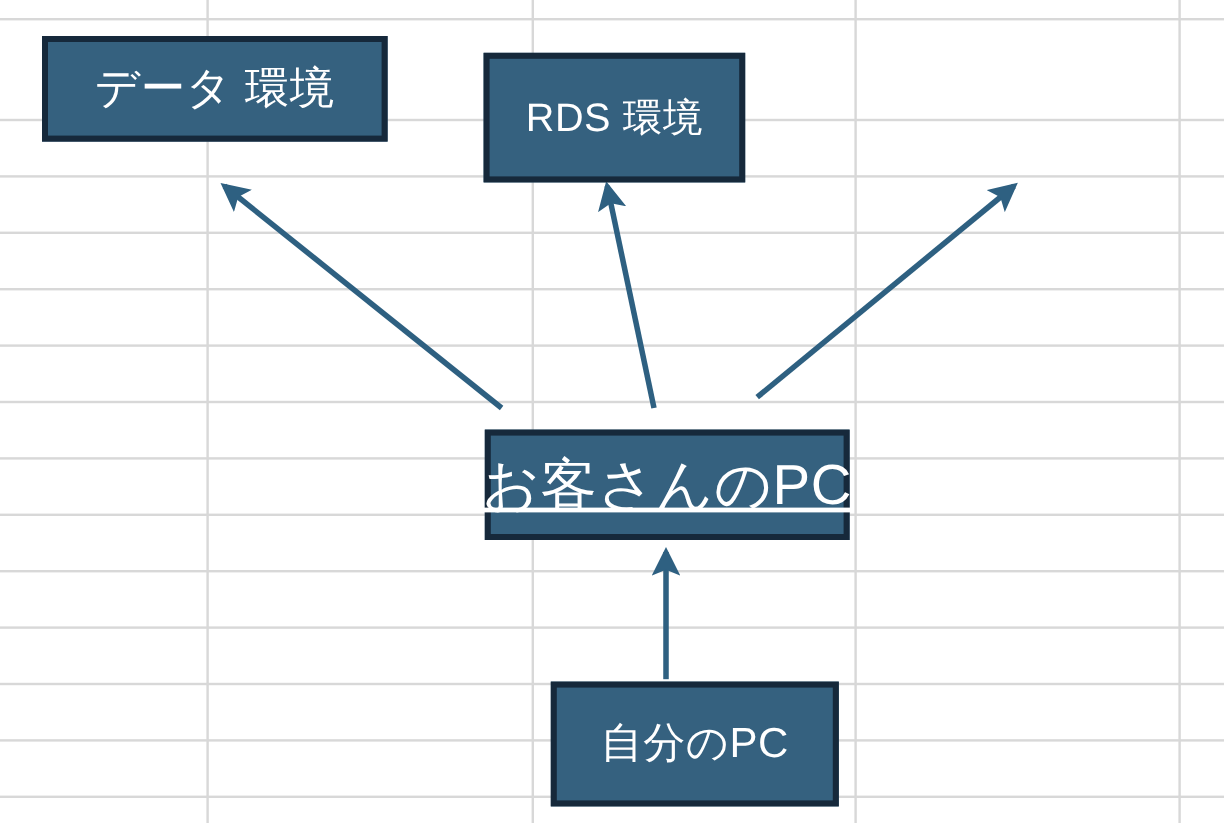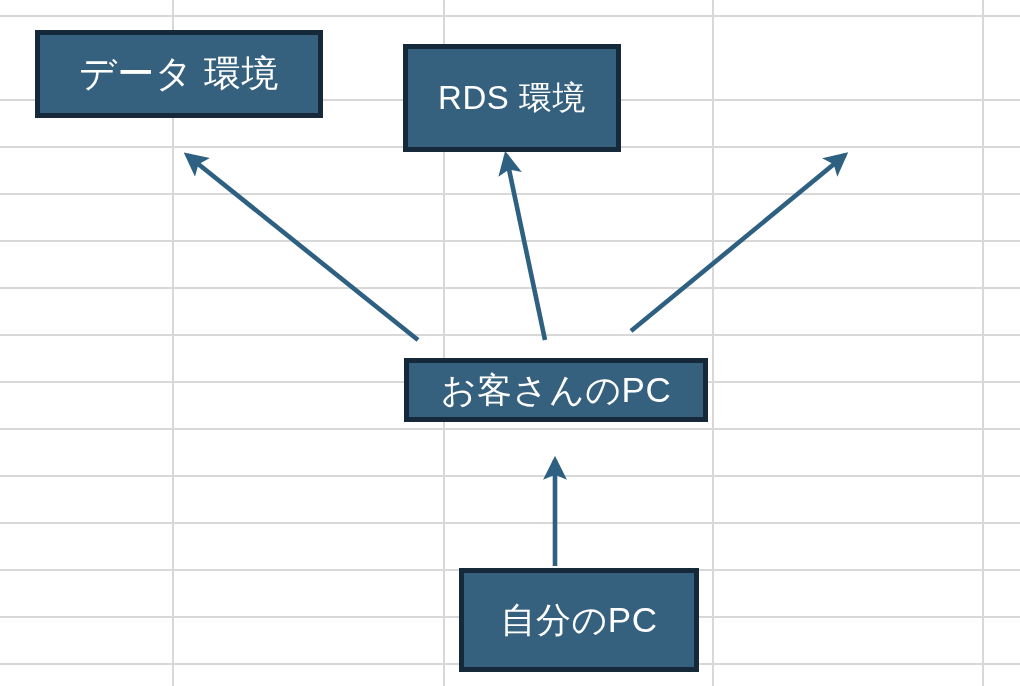--- a/index.html
+++ b/index.html
@@ -68,21 +68,21 @@
     white-space: nowrap;
     line-height: 1;
   }
   .node .node-label {
     display: block;
     padding-bottom: 2px;
   }
   #node-data-env   { left: 35px;  top: 30px;  width: 288px; height: 88px; font-size: 37px; }
   #node-rds-env    { left: 403px; top: 44px;  width: 218px; height: 108px; font-size: 33px; }
   #node-orig-env   { left: 742px; top: 30px;  width: 227px; height: 88px; font-size: 33px; }
-  #node-client-pc  { left: 404px; top: 358px; width: 304px; height: 64px; font-size: 35px; }
+  #node-client-pc  { left: 404px; top: 358px; width: 304px; height: 92px; font-size: 47px; text-decoration: underline; }
   #node-own-pc     { left: 435px; top: 568px; width: 240px; height: 104px; font-size: 35px; margin-left: 24px; }
 </style>
 </head>
 <body>
 
 <div id="canvas">
 
   <div id="grid">
       <div class="vline" style="left: 172px;"></div>
       <div class="vline" style="left: 443px;"></div>

